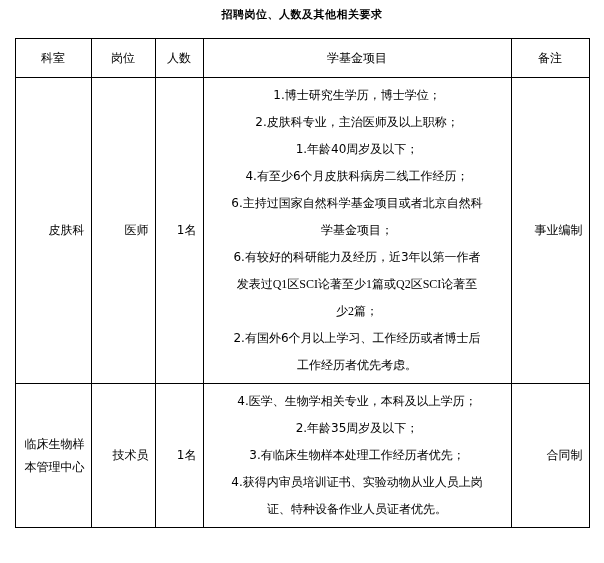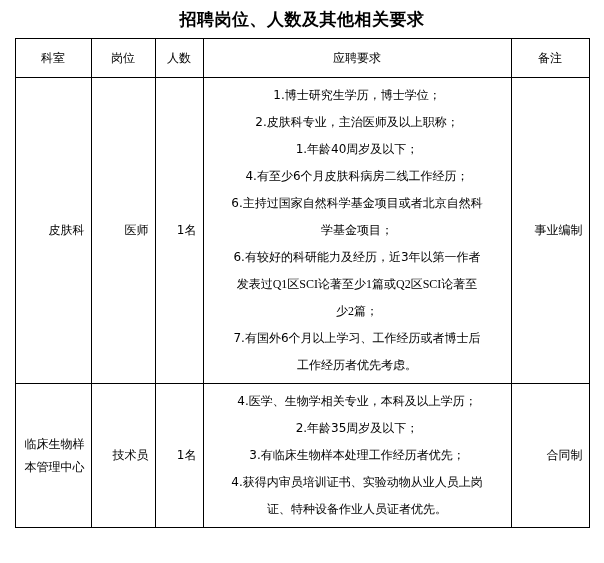--- a/index.html
+++ b/index.html
@@ -17,31 +17,31 @@
   .page {
     width: 604px;
     height: 563px;
     position: relative;
     box-sizing: border-box;
     padding: 0;
     overflow: hidden;
   }
   .doc-title {
     text-align: center;
-    font-size: 17px;
+    font-size: 11px;
     font-weight: bold;
     letter-spacing: 0.5px;
     padding-top: 8px;
     padding-bottom: 8px;
     line-height: 1.3;
   }
   table.recruit {
     border-collapse: collapse;
     width: 574px;
-    margin: 0 auto;
+    margin: 8px auto;
     table-layout: fixed;
   }
   table.recruit th,
   table.recruit td {
     border: 1px solid #000000;
     font-size: 12px;
     font-weight: normal;
     vertical-align: middle;
     padding: 4px 6px;
     line-height: 1.9;
@@ -89,40 +89,40 @@
       <col class="c-post">
       <col class="c-num">
       <col class="c-req">
       <col class="c-remark">
     </colgroup>
     <thead>
       <tr>
         <th>科室</th>
         <th>岗位</th>
         <th>人数</th>
-        <th>应聘要求</th>
+        <th>学基金项目</th>
         <th>备注</th>
       </tr>
     </thead>
     <tbody>
       <tr>
         <td class="dept-cell">皮肤科</td>
         <td class="post-cell">医师</td>
         <td class="num-cell">1名</td>
         <td class="req">
           <span class="line">1.博士研究生学历，博士学位；</span>
           <span class="line">2.皮肤科专业，主治医师及以上职称；</span>
           <span class="line">1.年龄40周岁及以下；</span>
           <span class="line">4.有至少6个月皮肤科病房二线工作经历；</span>
           <span class="line">6.主持过国家自然科学基金项目或者北京自然科</span>
           <span class="line sub">学基金项目；</span>
           <span class="line">6.有较好的科研能力及经历，近3年以第一作者</span>
           <span class="line sub">发表过Q1区SCI论著至少1篇或Q2区SCI论著至</span>
           <span class="line sub">少2篇；</span>
-          <span class="line">7.有国外6个月以上学习、工作经历或者博士后</span>
+          <span class="line">2.有国外6个月以上学习、工作经历或者博士后</span>
           <span class="line sub">工作经历者优先考虑。</span>
         </td>
         <td class="remark-cell">事业编制</td>
       </tr>
       <tr>
         <td class="dept-cell nowrap-narrow">临床生物样本管理中心</td>
         <td class="post-cell">技术员</td>
         <td class="num-cell">1名</td>
         <td class="req">
           <span class="line">4.医学、生物学相关专业，本科及以上学历；</span>

